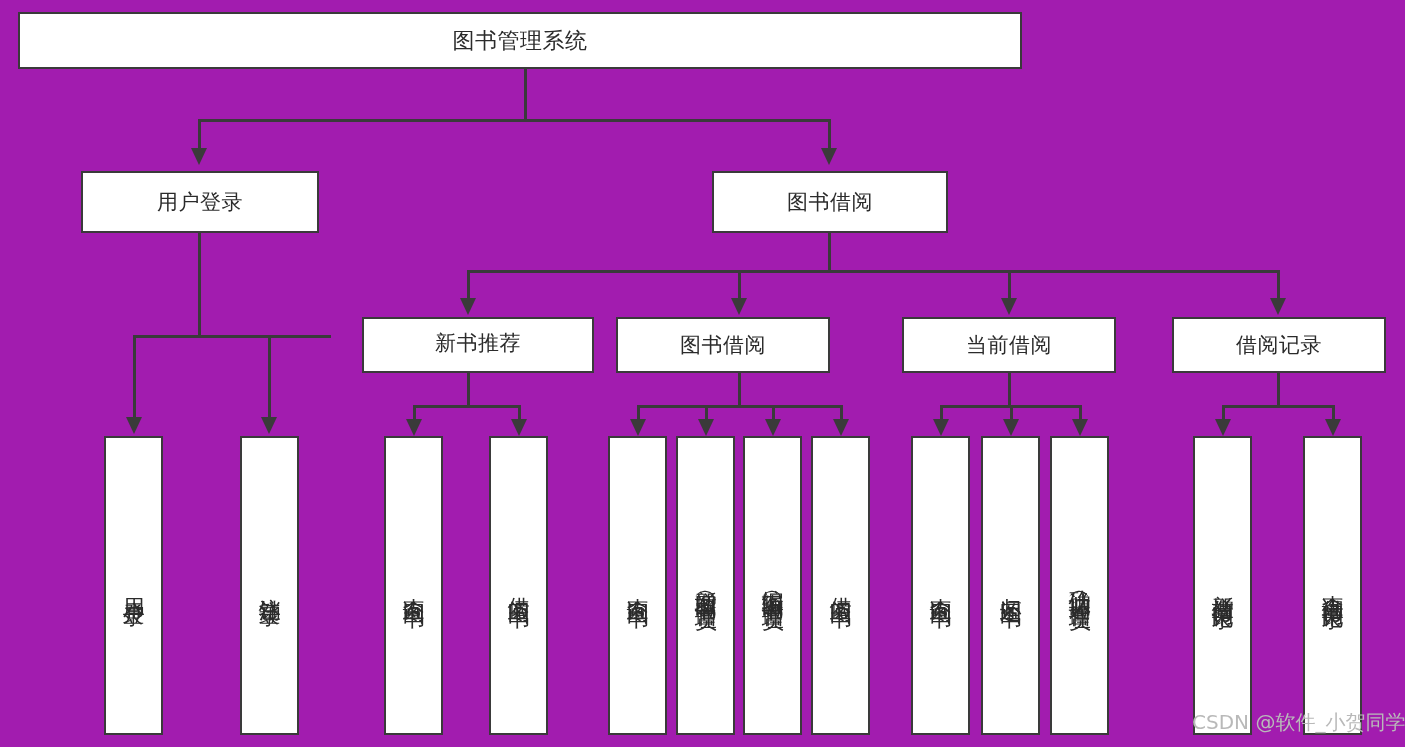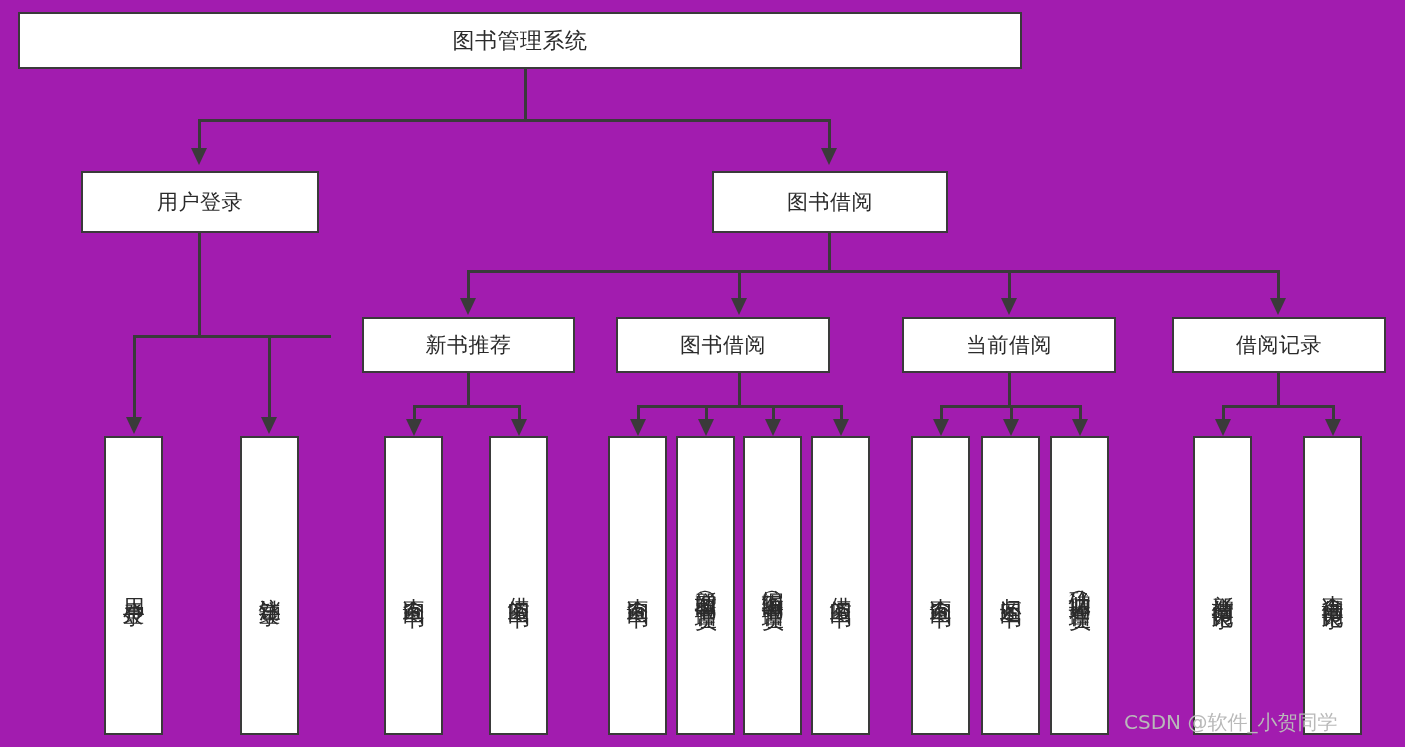--- a/index.html
+++ b/index.html
@@ -68,21 +68,21 @@
     position:absolute;
     width:0;height:0;
     border-left:8px solid transparent;
     border-right:8px solid transparent;
     border-top:17px solid #3a3a3a;
   }
 
   
   #watermark{
     position:absolute;
-    left:1124px;
+    left:1192px;
     top:709px;
     font-size:20px;
     color:#b9b9b9;
     white-space:nowrap;
     font-family:"DejaVu Sans","Liberation Sans",sans-serif;
     pointer-events:none;
   }
 </style>
 </head>
 <body>
@@ -119,21 +119,21 @@
   <div class="hline" style="left:467px;top:270px;width:813px;"></div>
   <div class="vline" style="left:467px;top:270px;height:30px;"></div>
   <div class="arrow" style="left:460px;top:298px;"></div>
   <div class="vline" style="left:738px;top:270px;height:30px;"></div>
   <div class="arrow" style="left:731px;top:298px;"></div>
   <div class="vline" style="left:1008px;top:270px;height:30px;"></div>
   <div class="arrow" style="left:1001px;top:298px;"></div>
   <div class="vline" style="left:1277px;top:270px;height:30px;"></div>
   <div class="arrow" style="left:1270px;top:298px;"></div>
 
-  <div class="node h" style="left:362px;top:317px;width:213px;height:56px;">
+  <div class="node h" style="left:362px;top:317px;width:232px;height:56px;font-family:Liberation Mono, monospace;">
     <span class="lbl">新书推荐</span>
   </div>
   <div class="node h" style="left:616px;top:317px;width:214px;height:56px;">
     <span class="lbl">图书借阅</span>
   </div>
   <div class="node h" style="left:902px;top:317px;width:214px;height:56px;">
     <span class="lbl">当前借阅</span>
   </div>
   <div class="node h" style="left:1172px;top:317px;width:214px;height:56px;">
     <span class="lbl">借阅记录</span>

